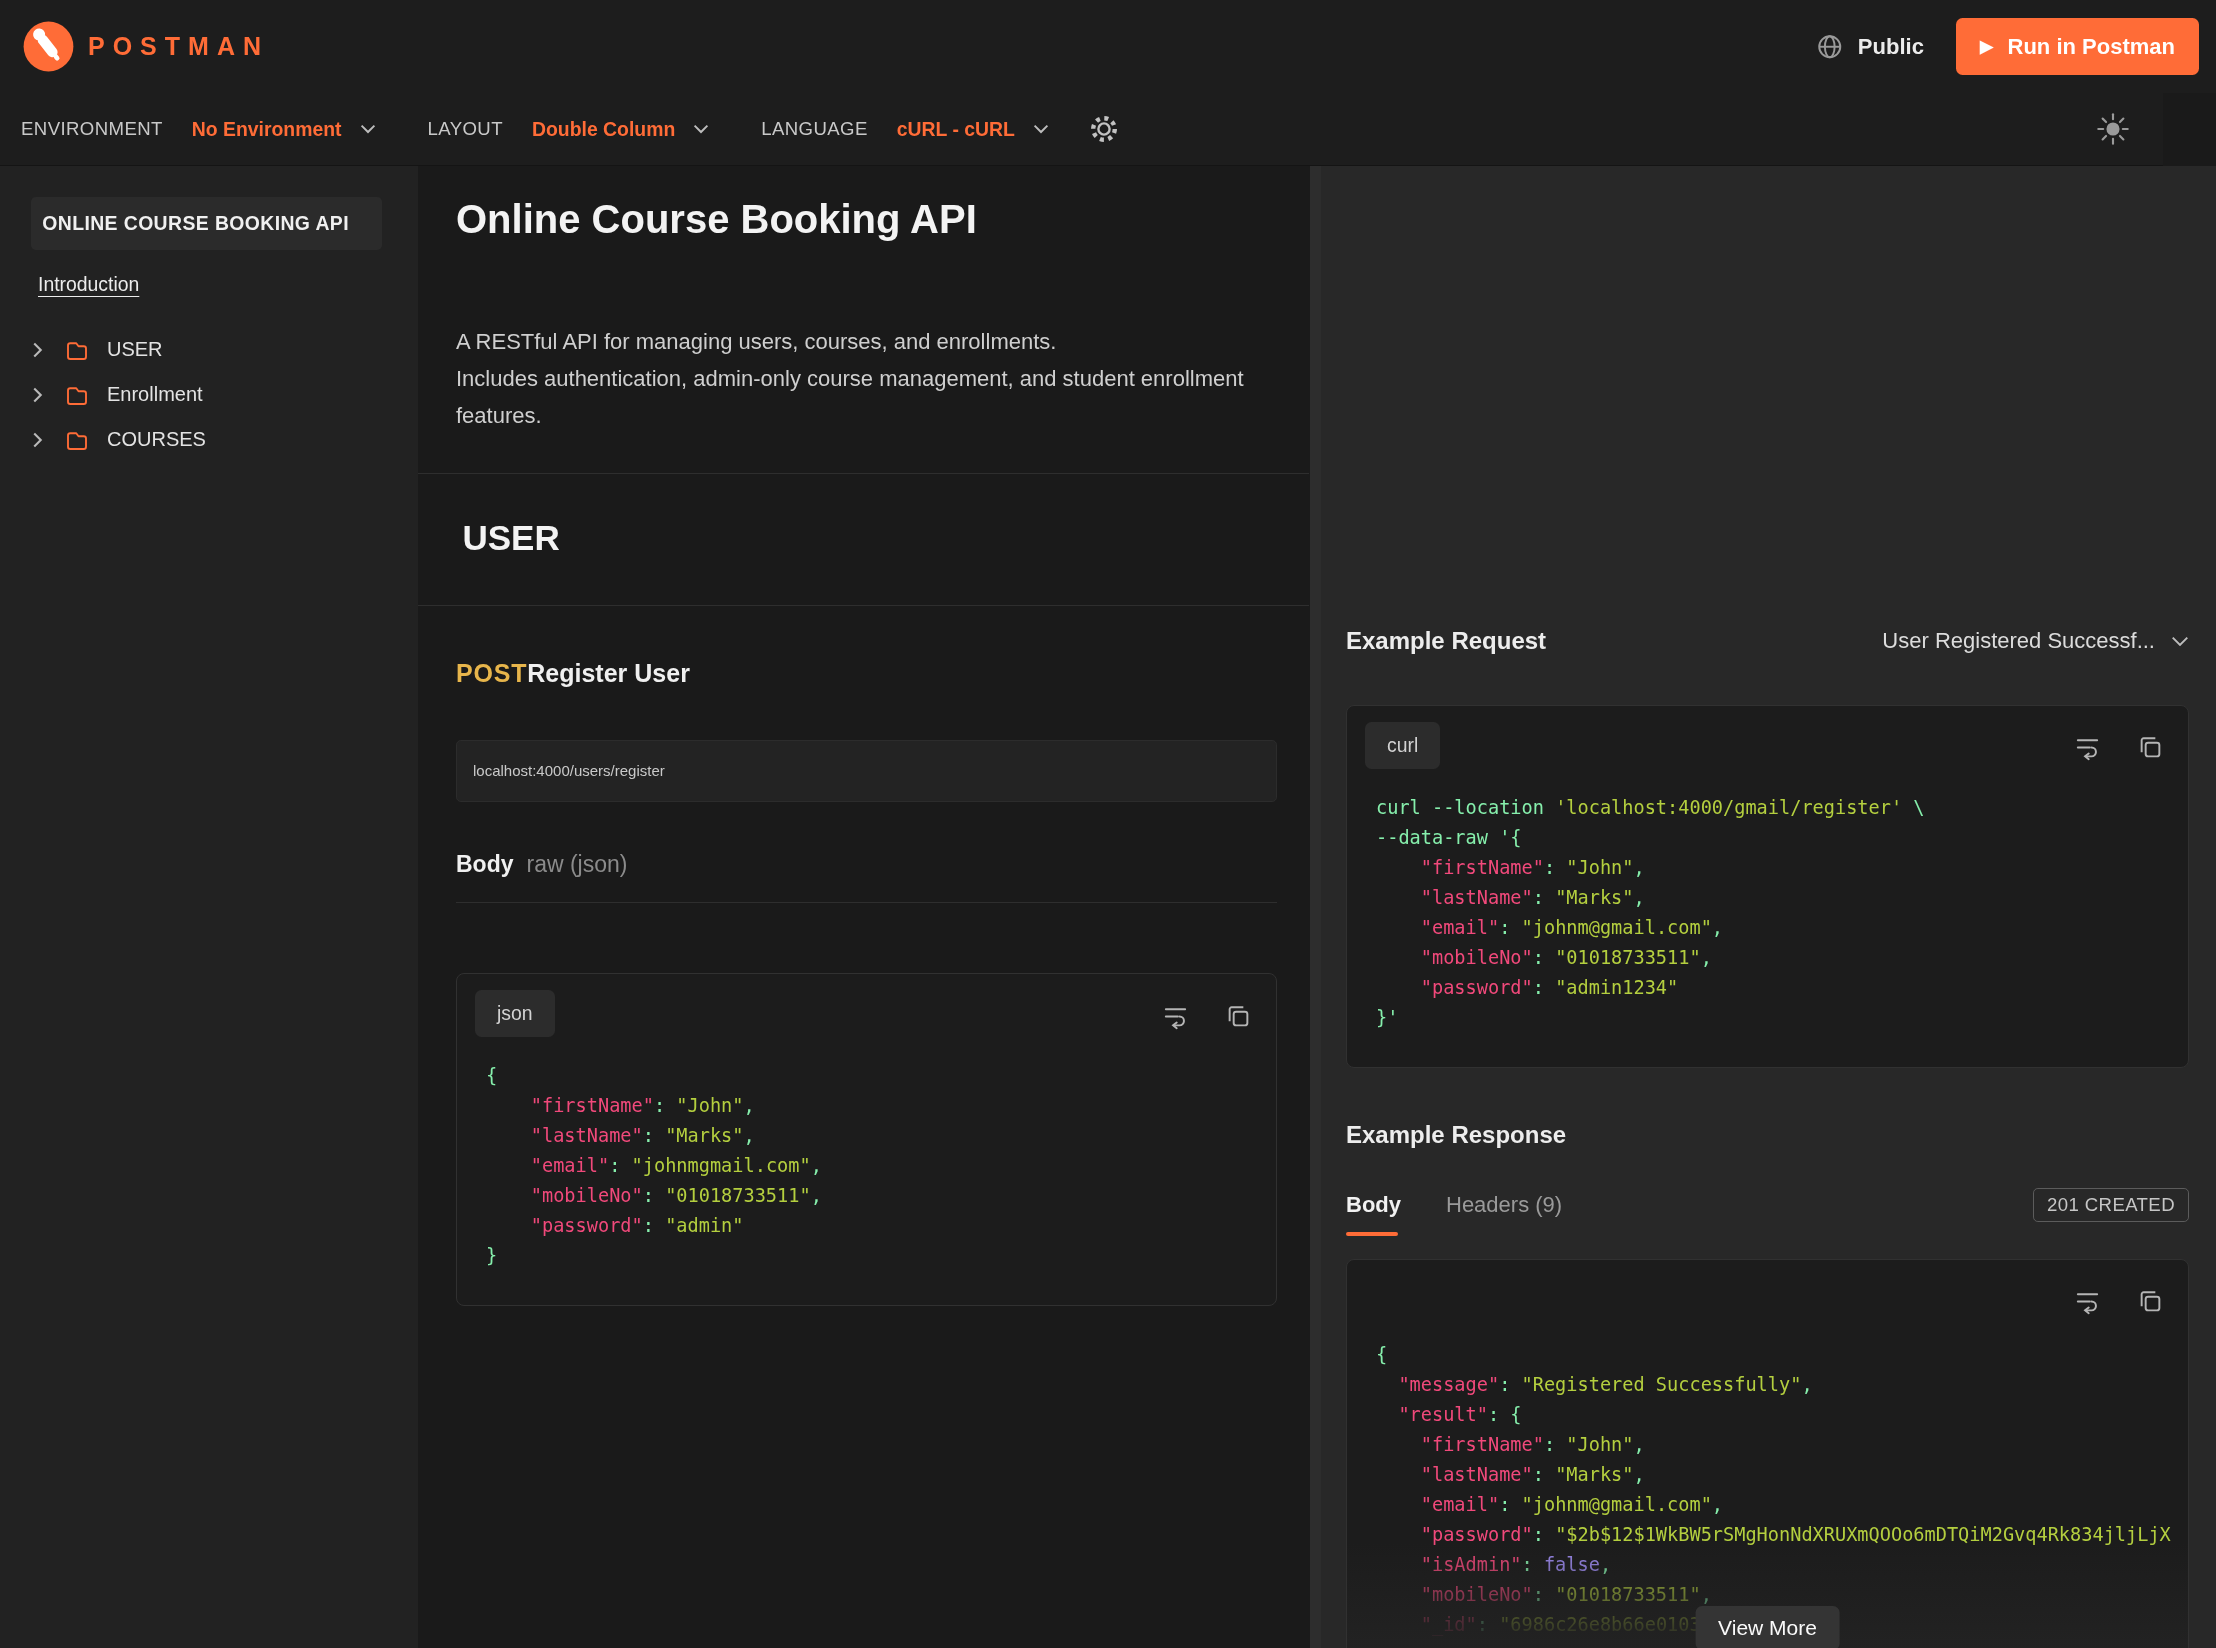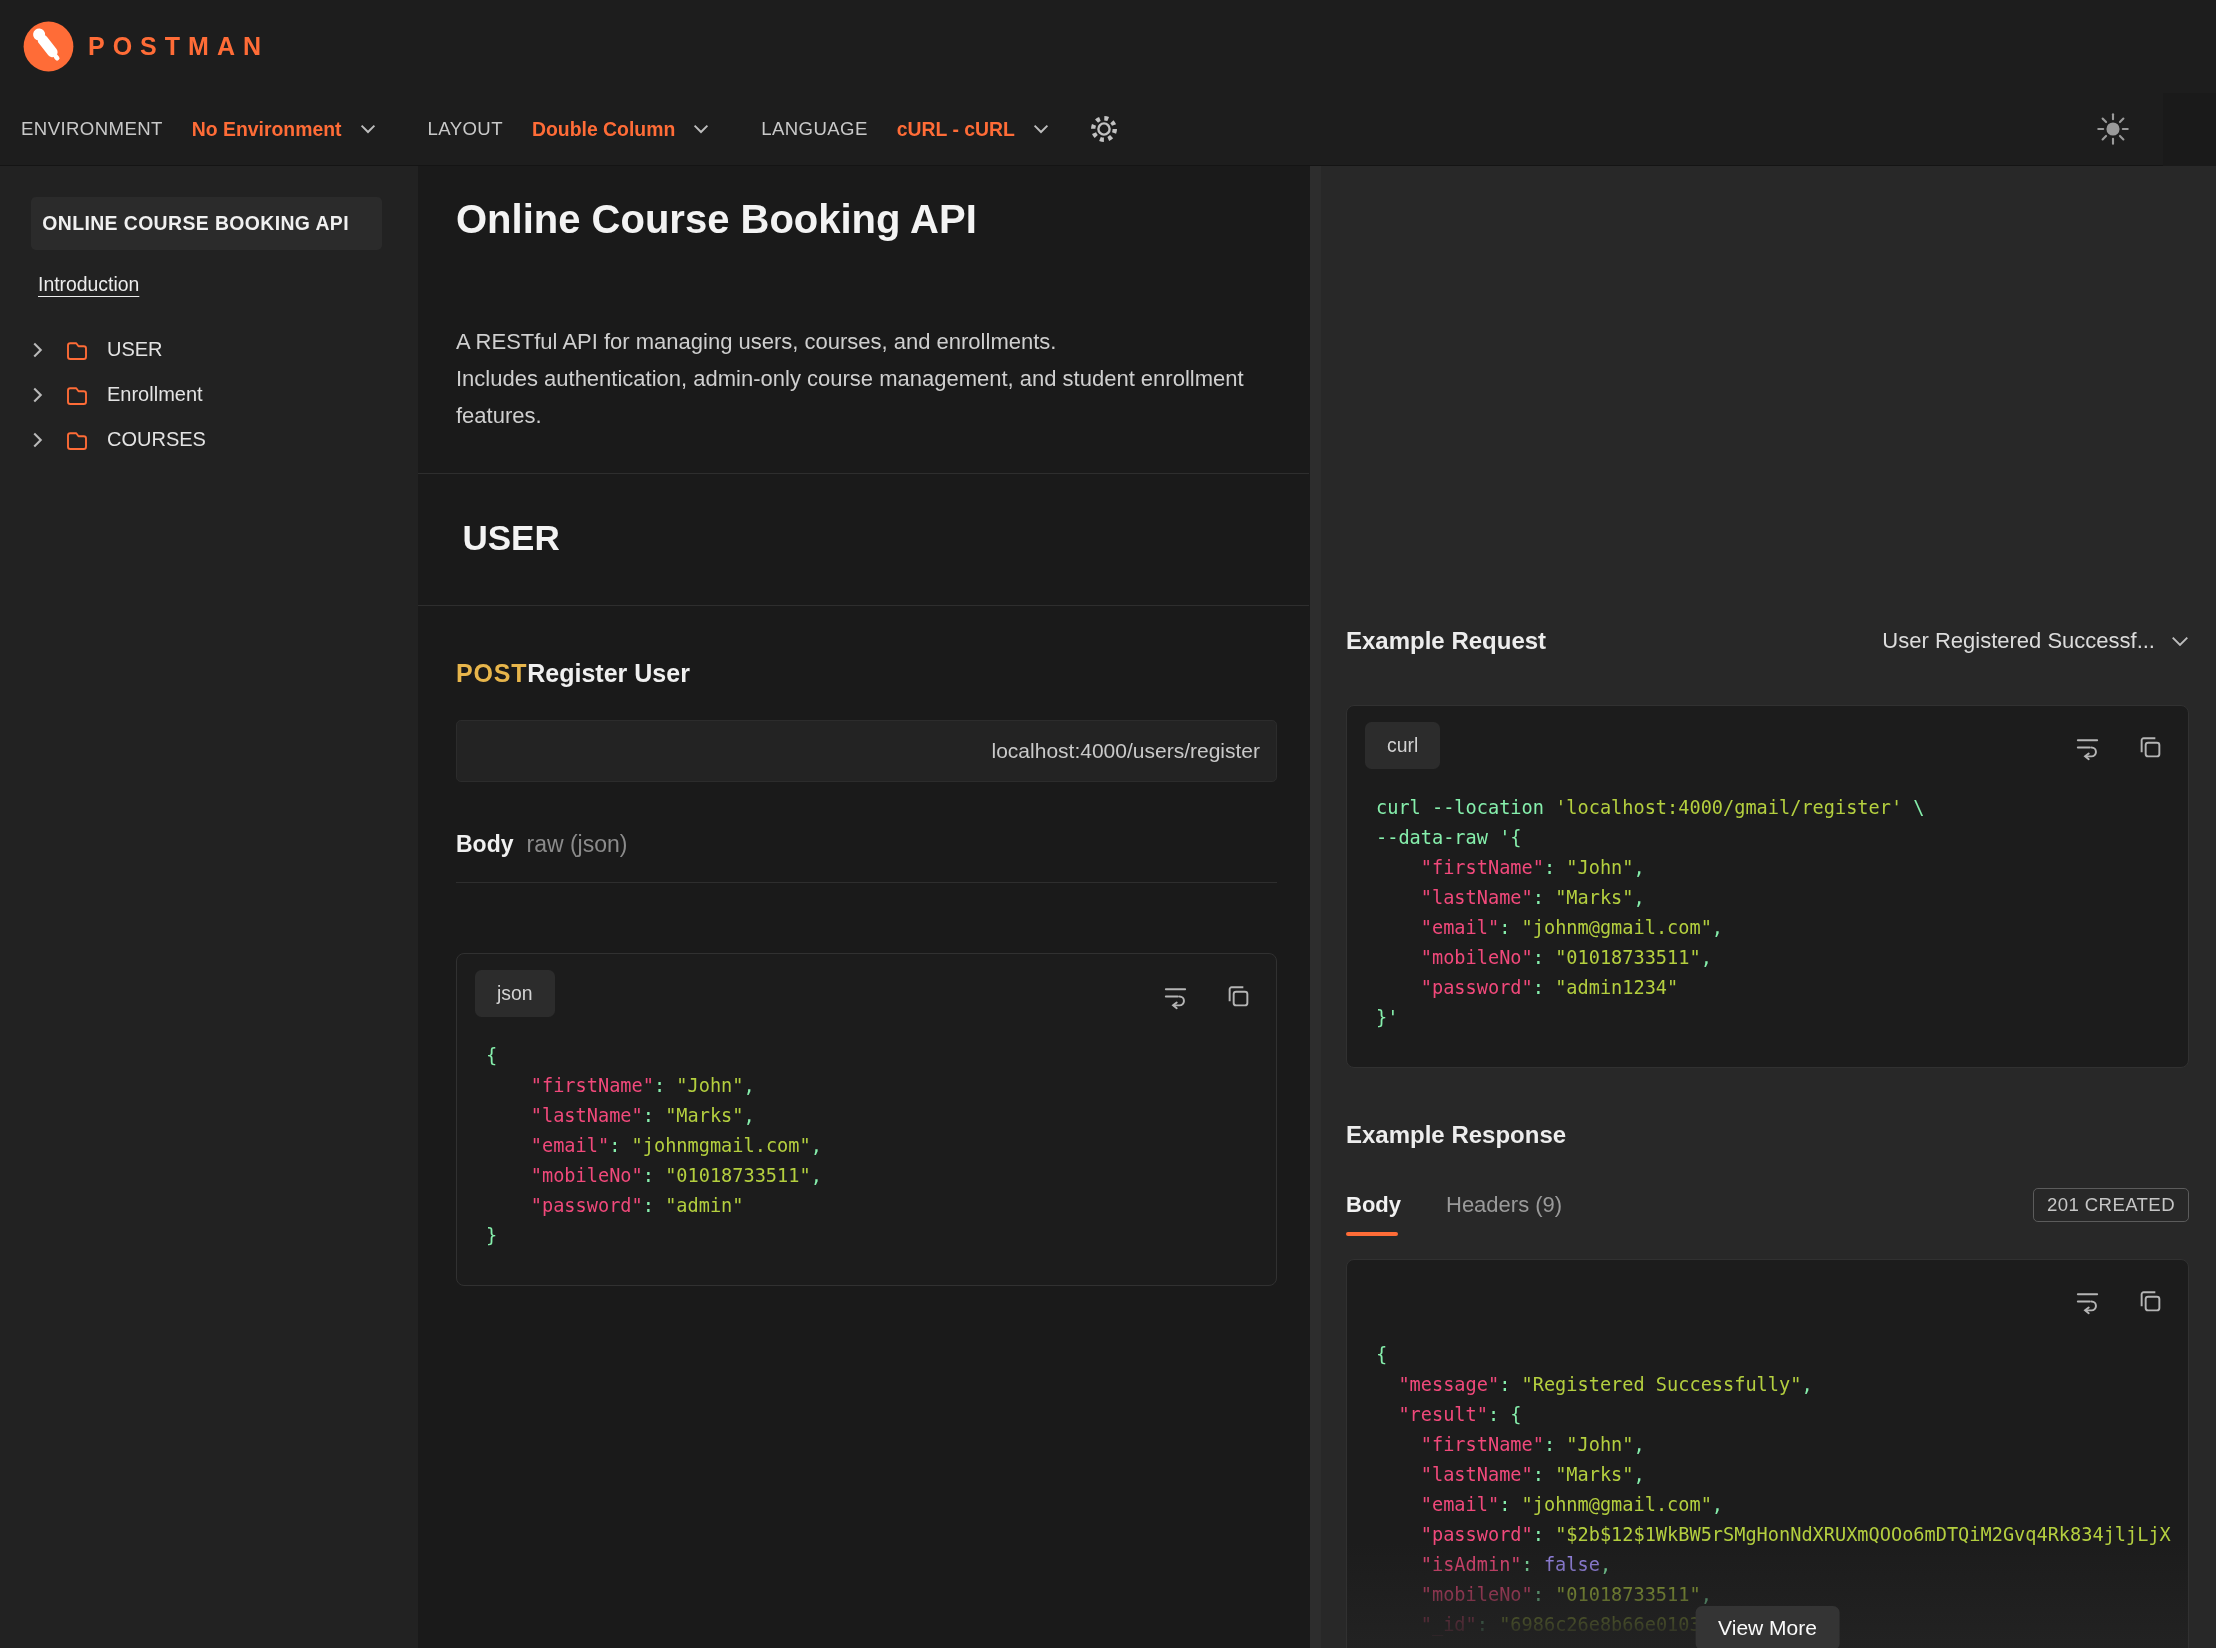--- a/index.html
+++ b/index.html
@@ -84,23 +84,23 @@
   .doc-title { margin-top:31px; font-size:40px; font-weight:700; color:#f3f3f3; }
   .doc-desc { margin-top:81px; font-size:22px; line-height:37px; color:#cfcfcf; }
   .divider-bleed { height:0.8px; background:#2e2e2e; margin-left:-38px; margin-right:-32px; }
   .d1 { margin-top:39px; }
   .section-title { margin-top:44px; margin-left:6.5px; font-size:35px; font-weight:700; color:#f3f3f3; }
   .d2 { margin-top:47px; }
   .method-row { margin-top:53px; display:flex; align-items:baseline; }
   .method-post { font-size:25px; font-weight:700; letter-spacing:0.8px; color:#e7b54b; }
   .req-name { font-size:25px; font-weight:600; color:#f0f0f0; }
   .url-box {
-    margin-top:32px; height:62px; background:#232323; border:0.8px solid #2c2c2c;
+    margin-top:52px; height:62px; background:#232323; border:0.8px solid #2c2c2c;
     border-radius:4.9px; display:flex; align-items:center; padding:0 16px;
-    font-size:21px; color:#c9c9c9; cursor:text;justify-content:flex-end;
+    font-size:15px; color:#c9c9c9; cursor:text;
   }
   .body-row { margin-top:49px; display:flex; align-items:baseline; gap:13px; }
   .body-label { font-size:23px; font-weight:700; color:#f0f0f0; }
   .body-mode { font-size:23px; color:#8b8b8b; }
   .d3 { margin-top:24px; height:0.8px; background:#2e2e2e; }
 
   
   .code-card {
     background:#1c1c1c; border:0.8px solid #313131; border-radius:8px;
     margin-top:71px;
@@ -165,20 +165,36 @@
       <svg width="53" height="53" viewBox="0 0 66 66">
         <circle cx="33" cy="33" r="31" fill="#ff6c37"></circle>
         <g transform="rotate(-38 33 33)">
           <rect x="26" y="16" width="13" height="32" rx="6.5" fill="#ffffff"></rect>
           <circle cx="33" cy="14" r="7.5" fill="#ffffff"></circle>
           <rect x="29.5" y="46" width="6" height="8" rx="3" fill="#ffffff"></rect>
         </g>
       </svg>
     </span>
     <span class="brand-word">POSTMAN</span>
+  </div>
+  <div class="topbar-right">
+    <div class="visibility">
+      <span>
+        <svg width="27.5" height="27.5" viewBox="0 0 34 34" fill="none" stroke="#9a9a9a" stroke-width="2.4">
+          <circle cx="17" cy="17" r="13"></circle>
+          <ellipse cx="17" cy="17" rx="6" ry="13"></ellipse>
+          <path d="M4 17 h26"></path>
+        </svg>
+      </span>
+      <span>Public</span>
+    </div>
+    <button class="run-btn">
+      <span class="play-glyph">▶</span>
+      <span>Run in Postman</span>
+    </button>
   </div>
 </header>
 
 <nav class="toolbar">
   <span class="tb-label">ENVIRONMENT</span>
   <span class="tb-select">
     <span class="tb-value">No Environment</span>
     <span>
       <svg width="16" height="9.7" viewBox="0 0 20 12" fill="none" stroke="#bdbdbd" stroke-width="2.4">
           <path d="M2 2 l8 8 8-8"></path>

